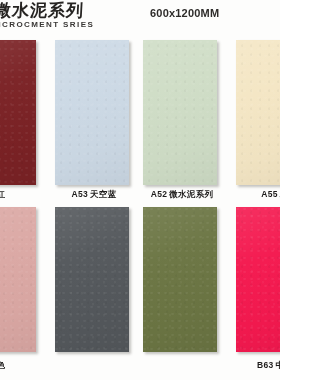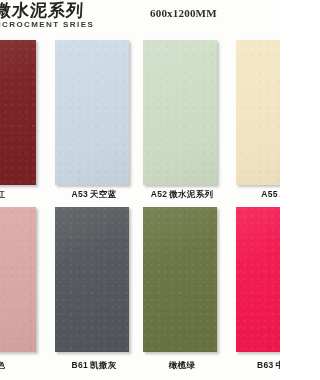--- a/index.html
+++ b/index.html
@@ -55,21 +55,21 @@
     line-height: 10px;
     font-weight: 700;
     color: #3a3836;
     letter-spacing: 1.4px;
     white-space: nowrap;
   }
   .size-spec {
     position: absolute;
     left: 150px;
     top: 6px;
-    font-family: Liberation Serif, serif;
+    font-family: Liberation Sans, sans-serif;
     font-size: 11px;
     line-height: 14px;
     font-weight: 600;
     color: #2e2c2a;
     letter-spacing: 0.2px;
     white-space: nowrap;
   }
 
   
   .swatch-row {
@@ -197,24 +197,18 @@
     </div>
     <div class="swatch-cell col-4">
       <div class="swatch" style="background-color: rgb(244, 25, 79);"></div>
     </div>
   </div>
 
   <div class="label-row" id="label-row-2">
     <div class="swatch-label col-1 no-code">
       <span class="name">色</span>
     </div>
-    <div class="swatch-label col-2">
-      <span class="code">B61</span><span class="name">凯撒灰</span>
-    </div>
-    <div class="swatch-label col-3 no-code">
-      <span class="name">橄榄绿</span>
-    </div>
     <div class="swatch-label col-4">
       <span class="code">B63</span><span class="name">中国</span>
     </div>
   </div>
 
 </div>
 
 </body></html>

